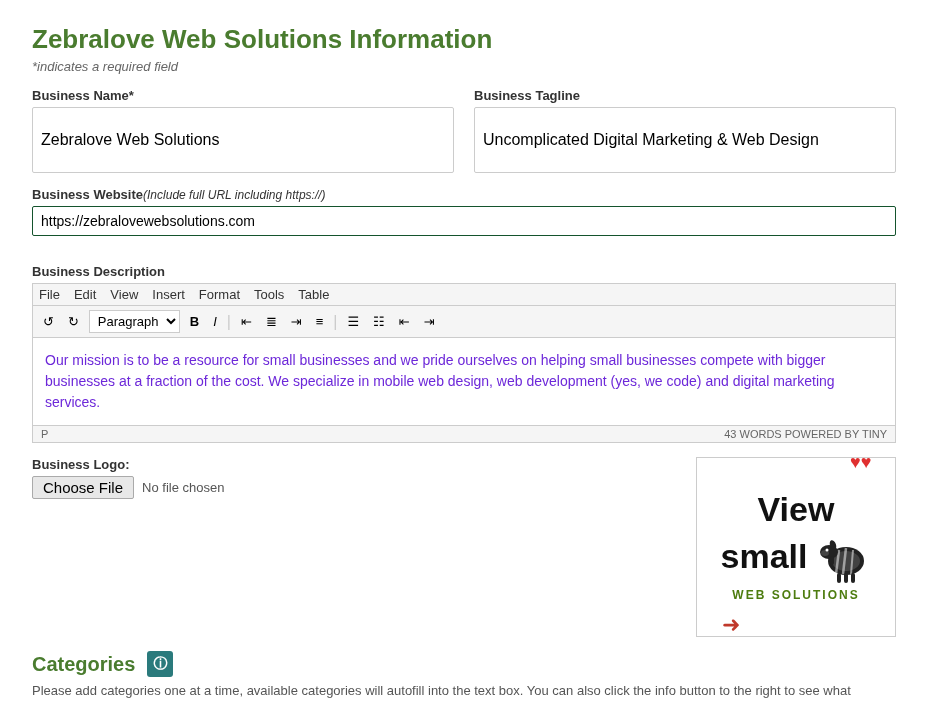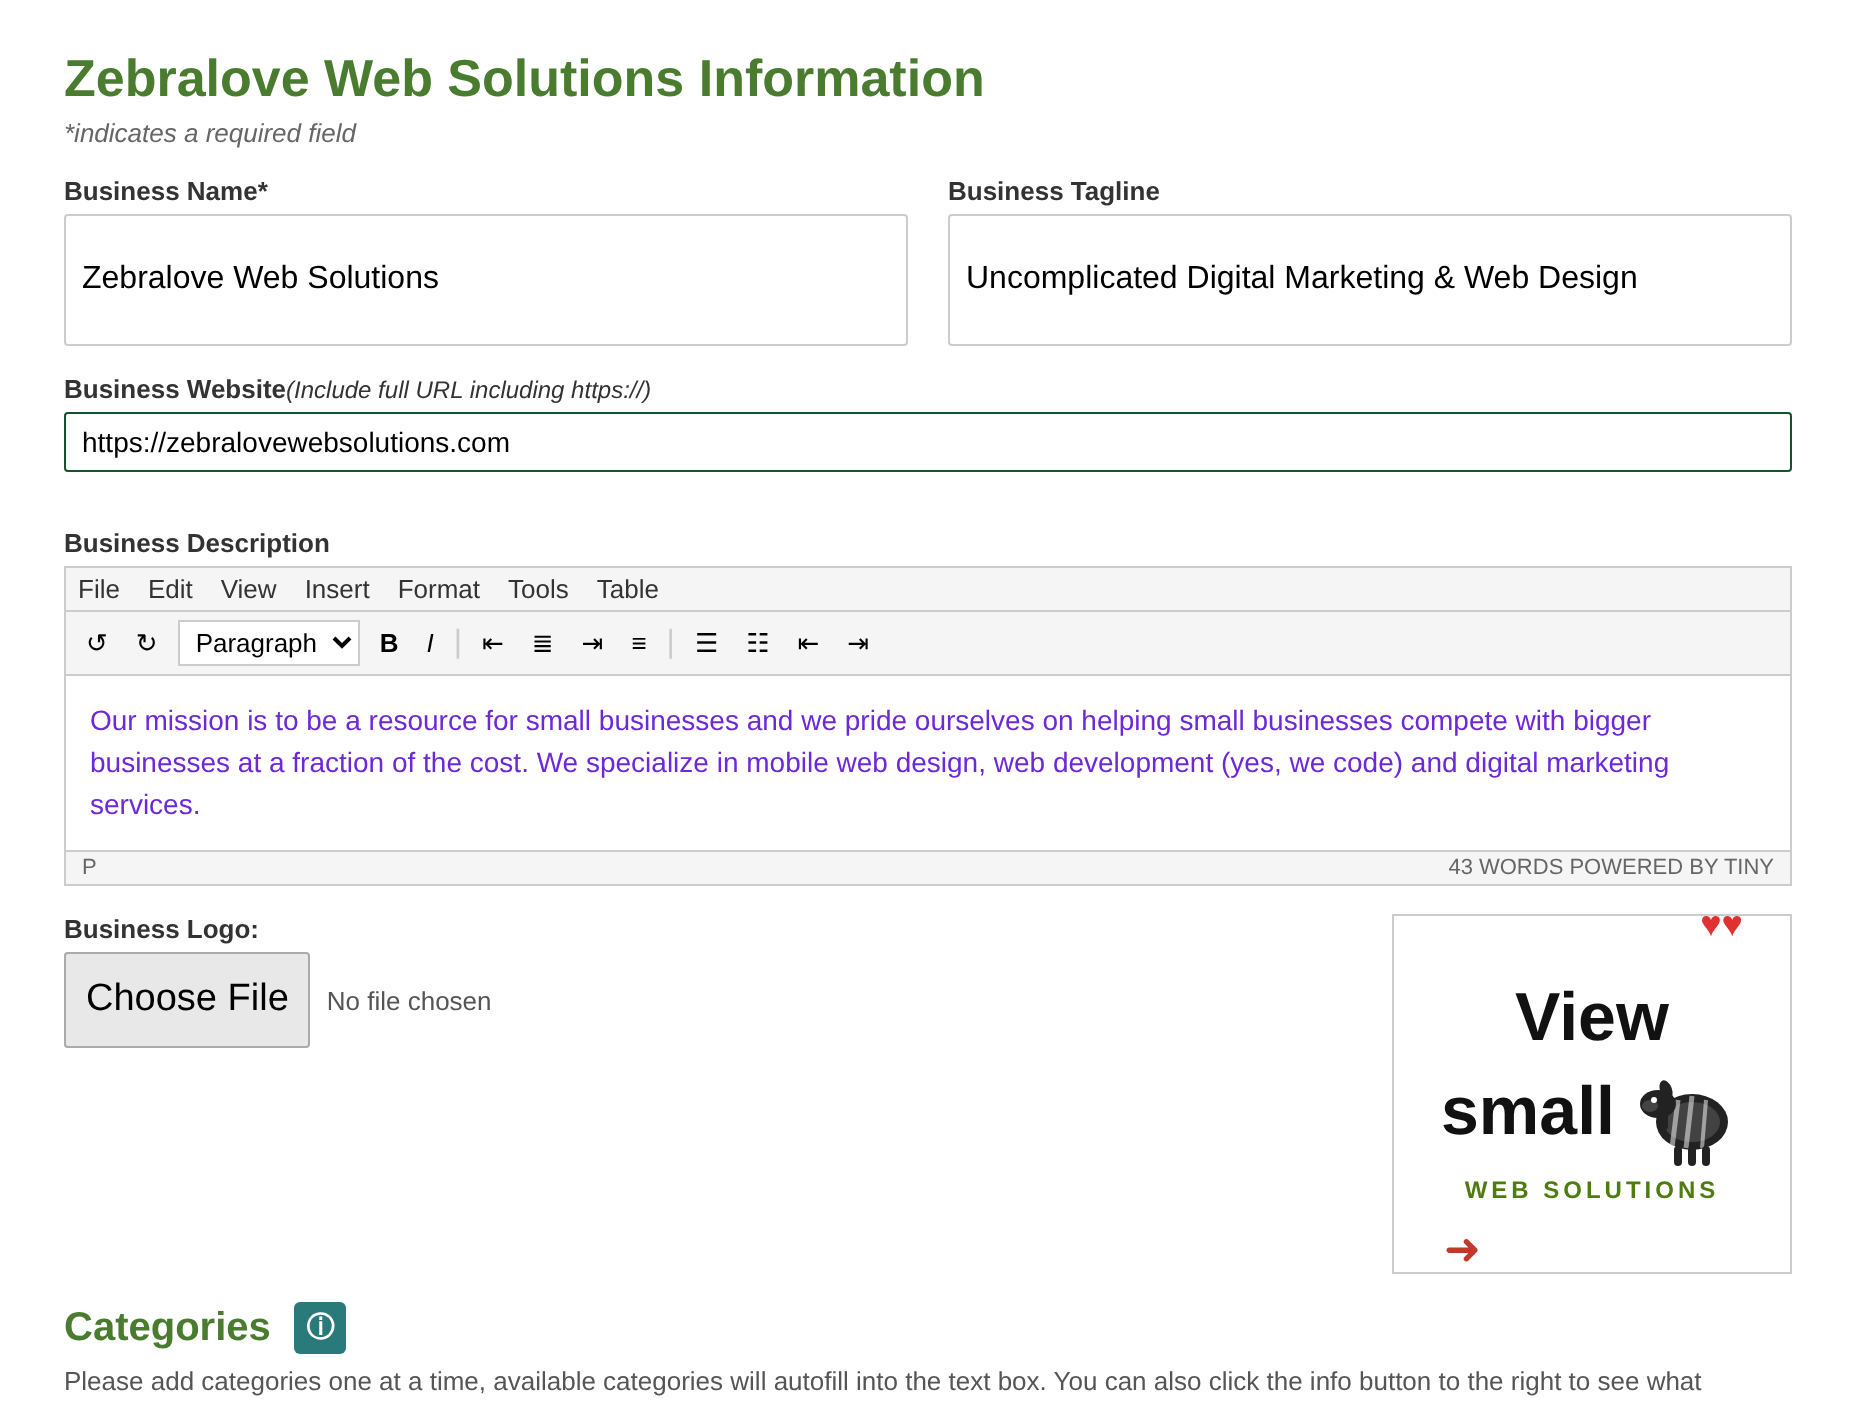--- a/index.html
+++ b/index.html
@@ -116,22 +116,22 @@
     }
     .logo-input-row {
       display: flex;
       align-items: center;
       gap: 8px;
       margin-top: 4px;
     }
     .choose-file-btn {
       background: #e8e8e8;
       border: 1px solid #aaa;
-      padding: 12px 10px;
-      font-size: 19px;
+      padding: 2px 10px;
+      font-size: 15px;
       cursor: pointer;
       border-radius: 2px;
     }
     .no-file-text {
       font-size: 13px;
       color: #555;
     }
     .logo-preview-box {
       width: 200px;
       height: 180px;

